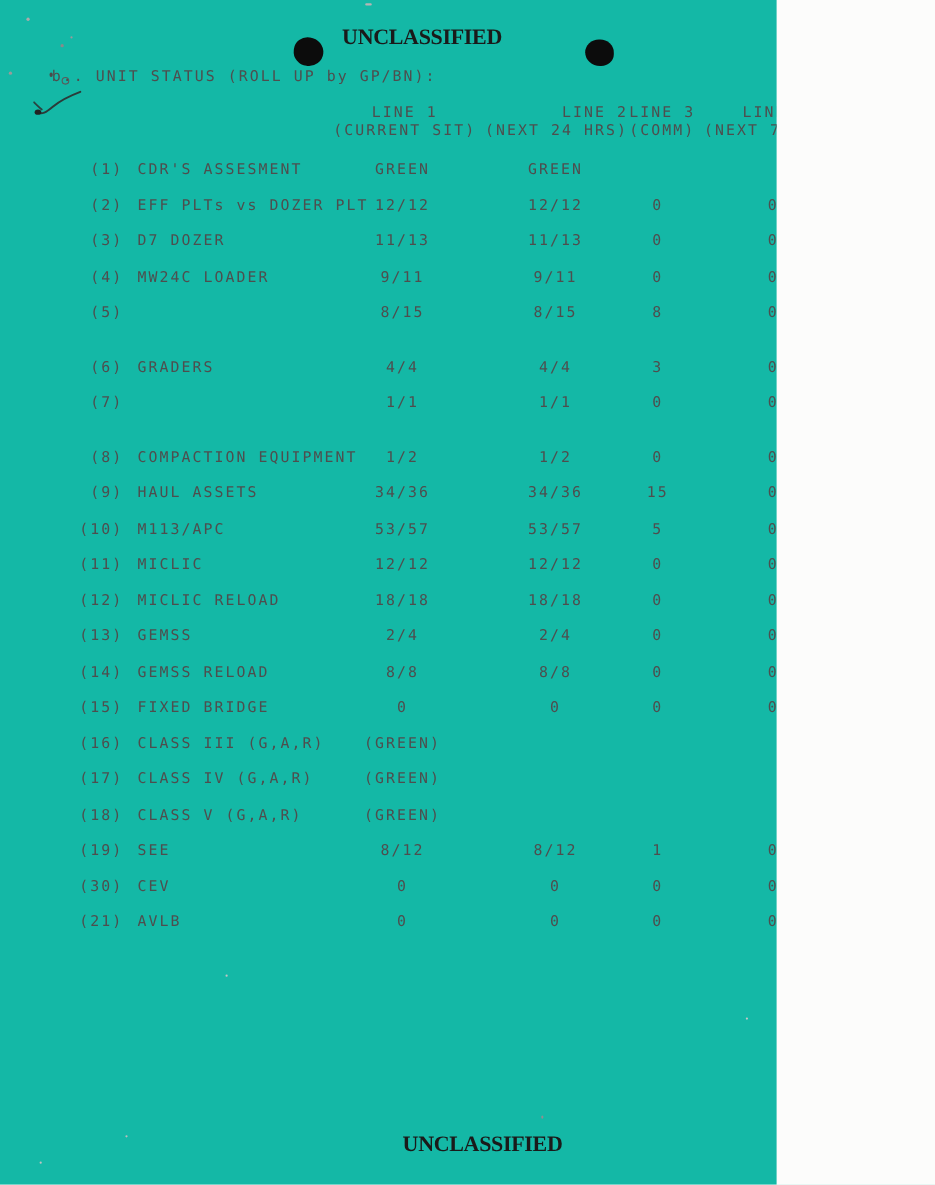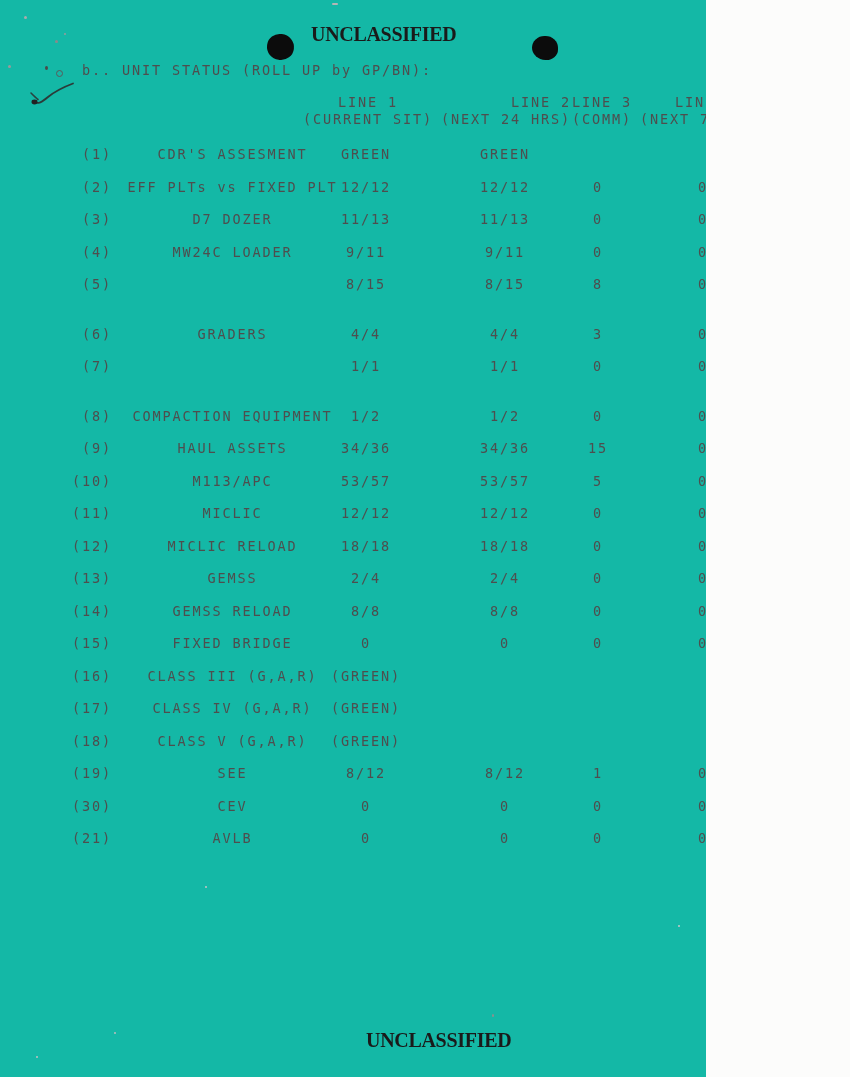--- a/index.html
+++ b/index.html
@@ -17,37 +17,37 @@
     font-weight:bold;font-size:20px;color:#1a1a1a;letter-spacing:-0.3px;
     white-space:pre;
   }
   .cls-top{left:311px;top:23px;}
   .cls-bottom{left:366px;top:1029px;}
 
   .ink-dot{position:absolute;background:#0c0c0c;}
   .dot-left{left:267px;top:34px;width:27px;height:26px;border-radius:48% 52% 50% 50%;transform:rotate(7deg);}
   .dot-right{left:532px;top:36px;width:26px;height:24px;border-radius:50% 50% 46% 54%;}
 
-  .title{position:absolute;left:82px;top:62px;white-space:pre;}
+  .title{position:absolute;left:47px;top:62px;white-space:pre;}
 
   .col-heads{position:absolute;top:94px;left:0;width:850px;}
   .col-head{position:absolute;top:0;text-align:center;}
   .col-head span{display:block;line-height:16.5px;white-space:pre;}
   .ch1{left:293px;width:150px;}
   .ch2{left:437px;width:134px;text-align:right;}
   .ch3{left:561px;width:82px;}
   .ch4{left:640px;width:130px;}
 
   .rows{position:absolute;left:0;top:146px;width:850px;}
   .row{position:relative;height:17px;margin-bottom:15.5px;}
   .row.two-line{height:34px;}
   .cell{position:absolute;top:0;white-space:pre;line-height:17px;}
   .c-num{left:40px;width:72px;text-align:right;}
   .c-label{left:125px;width:215px;}
-  .lbl-line{display:block;line-height:17px;text-align:center;}
+  .lbl-line{display:block;line-height:17px;}
   .c-v1{left:302px;width:128px;text-align:center;}
   .c-v2{left:441px;width:128px;text-align:center;}
   .c-v3{left:558px;width:80px;text-align:center;}
   .c-v4{left:663px;width:80px;text-align:center;}
 
   .pen-mark{position:absolute;left:28px;top:80px;width:50px;height:28px;}
   .ring{position:absolute;left:56px;top:70px;width:5px;height:5px;border:1px solid #5a5a5a;border-radius:50%;}
   .speck{position:absolute;border-radius:50%;}
   .s1{left:45px;top:66px;width:3px;height:4px;background:#4a4a4a;}
   .s2{left:8px;top:65px;width:3px;height:3px;background:#9a9a9a;}
@@ -116,21 +116,21 @@
       <div class="row">
       <span class="cell c-num">(1)</span>
       <span class="cell c-label"><span class="lbl-line">CDR'S ASSESMENT</span></span>
       <span class="cell c-v1">GREEN</span>
       <span class="cell c-v2">GREEN</span>
       <span class="cell c-v3"></span>
       <span class="cell c-v4"></span>
     </div>
       <div class="row">
       <span class="cell c-num">(2)</span>
-      <span class="cell c-label"><span class="lbl-line">EFF PLTs vs FIXED PLT</span></span>
+      <span class="cell c-label"><span class="lbl-line">EFF PLTs vs DOZER PLT</span></span>
       <span class="cell c-v1">12/12</span>
       <span class="cell c-v2">12/12</span>
       <span class="cell c-v3">0</span>
       <span class="cell c-v4">0</span>
     </div>
       <div class="row">
       <span class="cell c-num">(3)</span>
       <span class="cell c-label"><span class="lbl-line">D7 DOZER</span></span>
       <span class="cell c-v1">11/13</span>
       <span class="cell c-v2">11/13</span>

